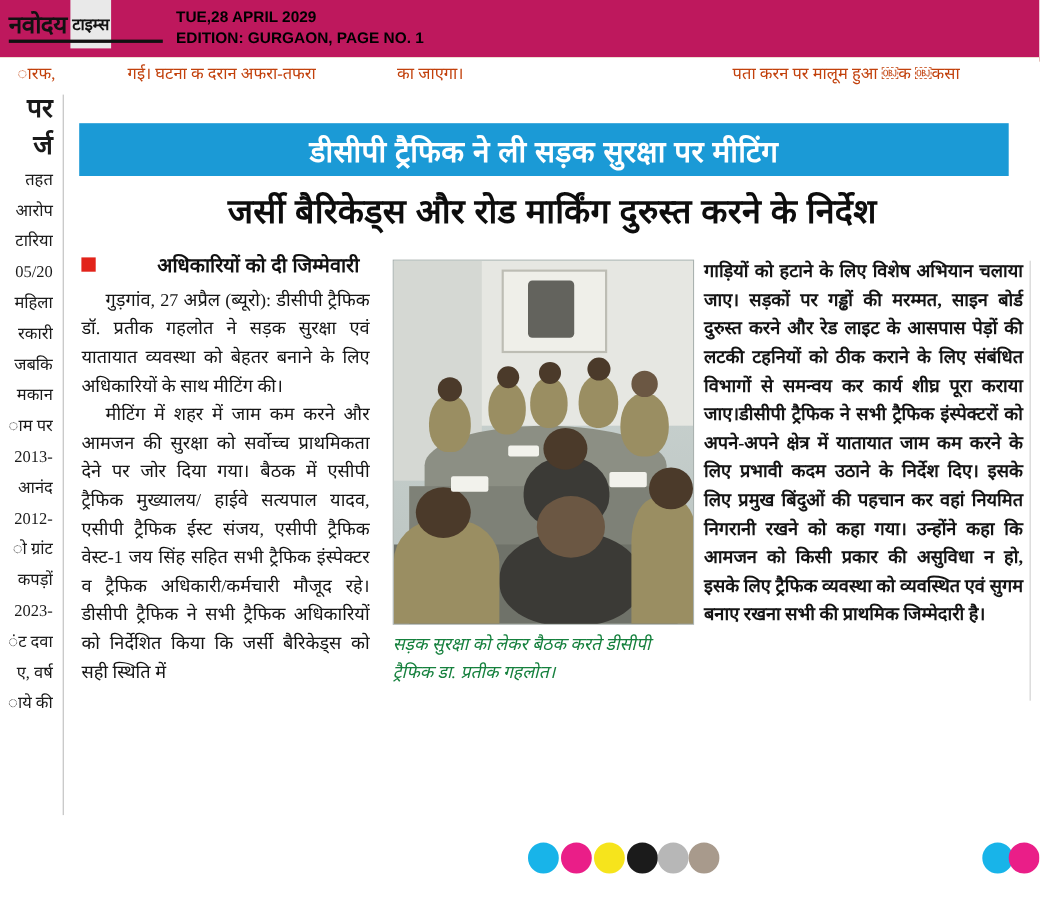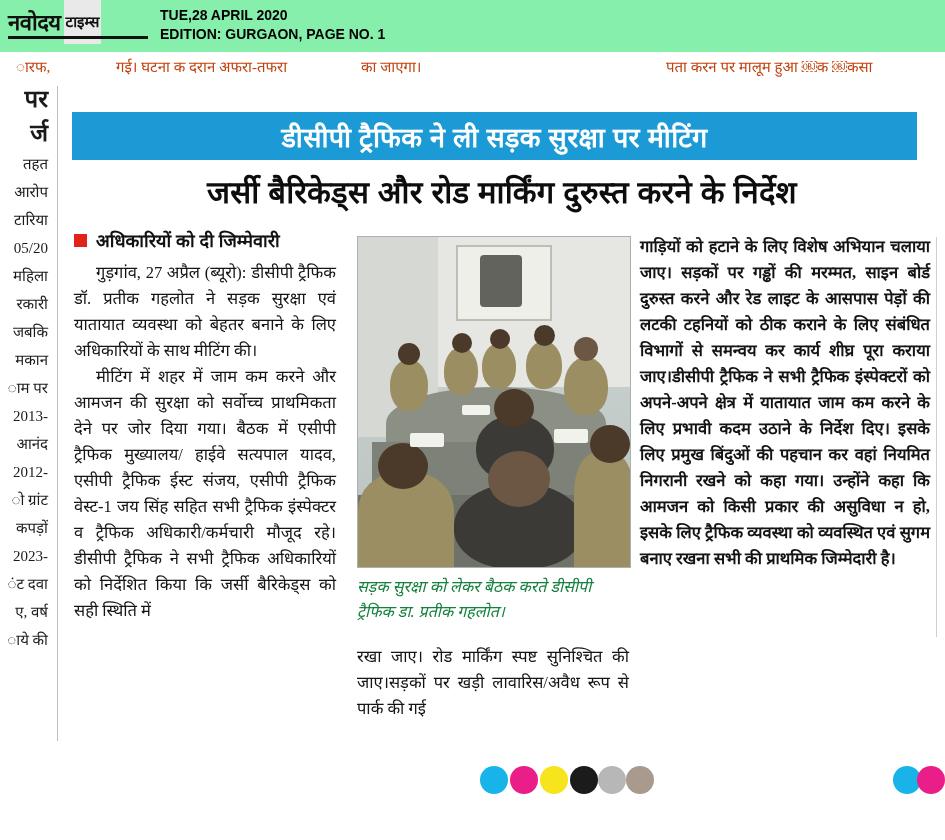--- a/index.html
+++ b/index.html
@@ -14,21 +14,21 @@
     font-family: "Liberation Serif", serif;
     overflow: hidden;
   }
 
   
   .masthead {
     position: absolute;
     left: 0; top: 0;
     width: 945px;
     height: 52px;
-    background: #86efac;
+    background: #be185d;
     border-bottom: 4px solid #a16207;
   }
   .logo-box {
     position: absolute;
     left: 8px; top: 6px;
     width: 140px; height: 30px;
     display: flex;
     align-items: center;
   }
   .logo-hindi {
@@ -167,20 +167,21 @@
     width: 13px; height: 13px;
     background: #e2231a;
     margin-right: 9px;
     flex: 0 0 auto;
   }
   .subhead {
     font-family: "Liberation Sans", sans-serif;
     font-size: 18px;
     font-weight: bold;
     color: #111;
+    margin-left: 47px;
   }
 
   
   .col {
     position: absolute;
     font-size: 16.5px;
     line-height: 26px;
     color: #141414;
     text-align: justify;
     text-justify: inter-word;
@@ -249,21 +250,21 @@
 </head>
 <body>
 
 <div class="masthead">
   <div class="logo-box">
     <span class="logo-hindi">नवोदय</span>
     <span class="logo-eng">टाइम्स</span>
   </div>
   <div class="logo-rule"></div>
   <div class="masthead-meta">
-    <div>TUE,28 APRIL 2020</div>
+    <div>TUE,28 APRIL 2029</div>
     <div>EDITION: GURGAON, PAGE NO. 1</div>
   </div>
 </div>
 
 <div class="page">
 
   <div class="top-strip">
     <span class="ts1">ारफ,</span>
     <span class="ts2">गई। घटना क दरान अफरा-तफरा</span>
     <span class="ts3">का जाएगा।</span>
@@ -347,23 +348,20 @@
     <div class="person p-khaki" style="left:216px; top:216px; width:60px; height:114px; border-radius:35% 35% 0 0;"></div>
     <div class="p-head" style="position:absolute; left:232px; top:188px; width:40px; height:38px;"></div>
 
     <div class="ph-paper" style="left:52px; top:196px; width:34px; height:14px;"></div>
     <div class="ph-paper" style="left:196px; top:192px; width:34px; height:14px;"></div>
     <div class="ph-paper" style="left:104px; top:168px; width:28px; height:10px;"></div>
   </div>
 
   <div class="caption">सड़क सुरक्षा को लेकर बैठक करते डीसीपी ट्रैफिक डा. प्रतीक गहलोत।</div>
 
-  <div class="col col2-lower">
-    <p class="noind">रखा जाए। रोड मार्किंग स्पष्ट सुनिश्चित की जाए।सड़कों पर खड़ी लावारिस/अवैध रूप से पार्क की गई</p>
-  </div>
 
   <div class="col col3">
     <p class="noind">गाड़ियों को हटाने के लिए विशेष अभियान चलाया जाए। सड़कों पर गड्ढों की मरम्मत, साइन बोर्ड दुरुस्त करने और रेड लाइट के आसपास पेड़ों की लटकी टहनियों को ठीक कराने के लिए संबंधित विभागों से समन्वय कर कार्य शीघ्र पूरा कराया जाए।डीसीपी ट्रैफिक ने सभी ट्रैफिक इंस्पेक्टरों को अपने-अपने क्षेत्र में यातायात जाम कम करने के लिए प्रभावी कदम उठाने के निर्देश दिए। इसके लिए प्रमुख बिंदुओं की पहचान कर वहां नियमित निगरानी रखने को कहा गया। उन्होंने कहा कि आमजन को किसी प्रकार की असुविधा न हो, इसके लिए ट्रैफिक व्यवस्था को व्यवस्थित एवं सुगम बनाए रखना सभी की प्राथमिक जिम्मेदारी है।</p>
   </div>
 </div>
 
 <div class="colorbar">
   <div class="dot" style="left:480px; background:#18b4e9;"></div>
   <div class="dot" style="left:510px; background:#ea1e88;"></div>
   <div class="dot" style="left:540px; background:#f6e41c;"></div>

